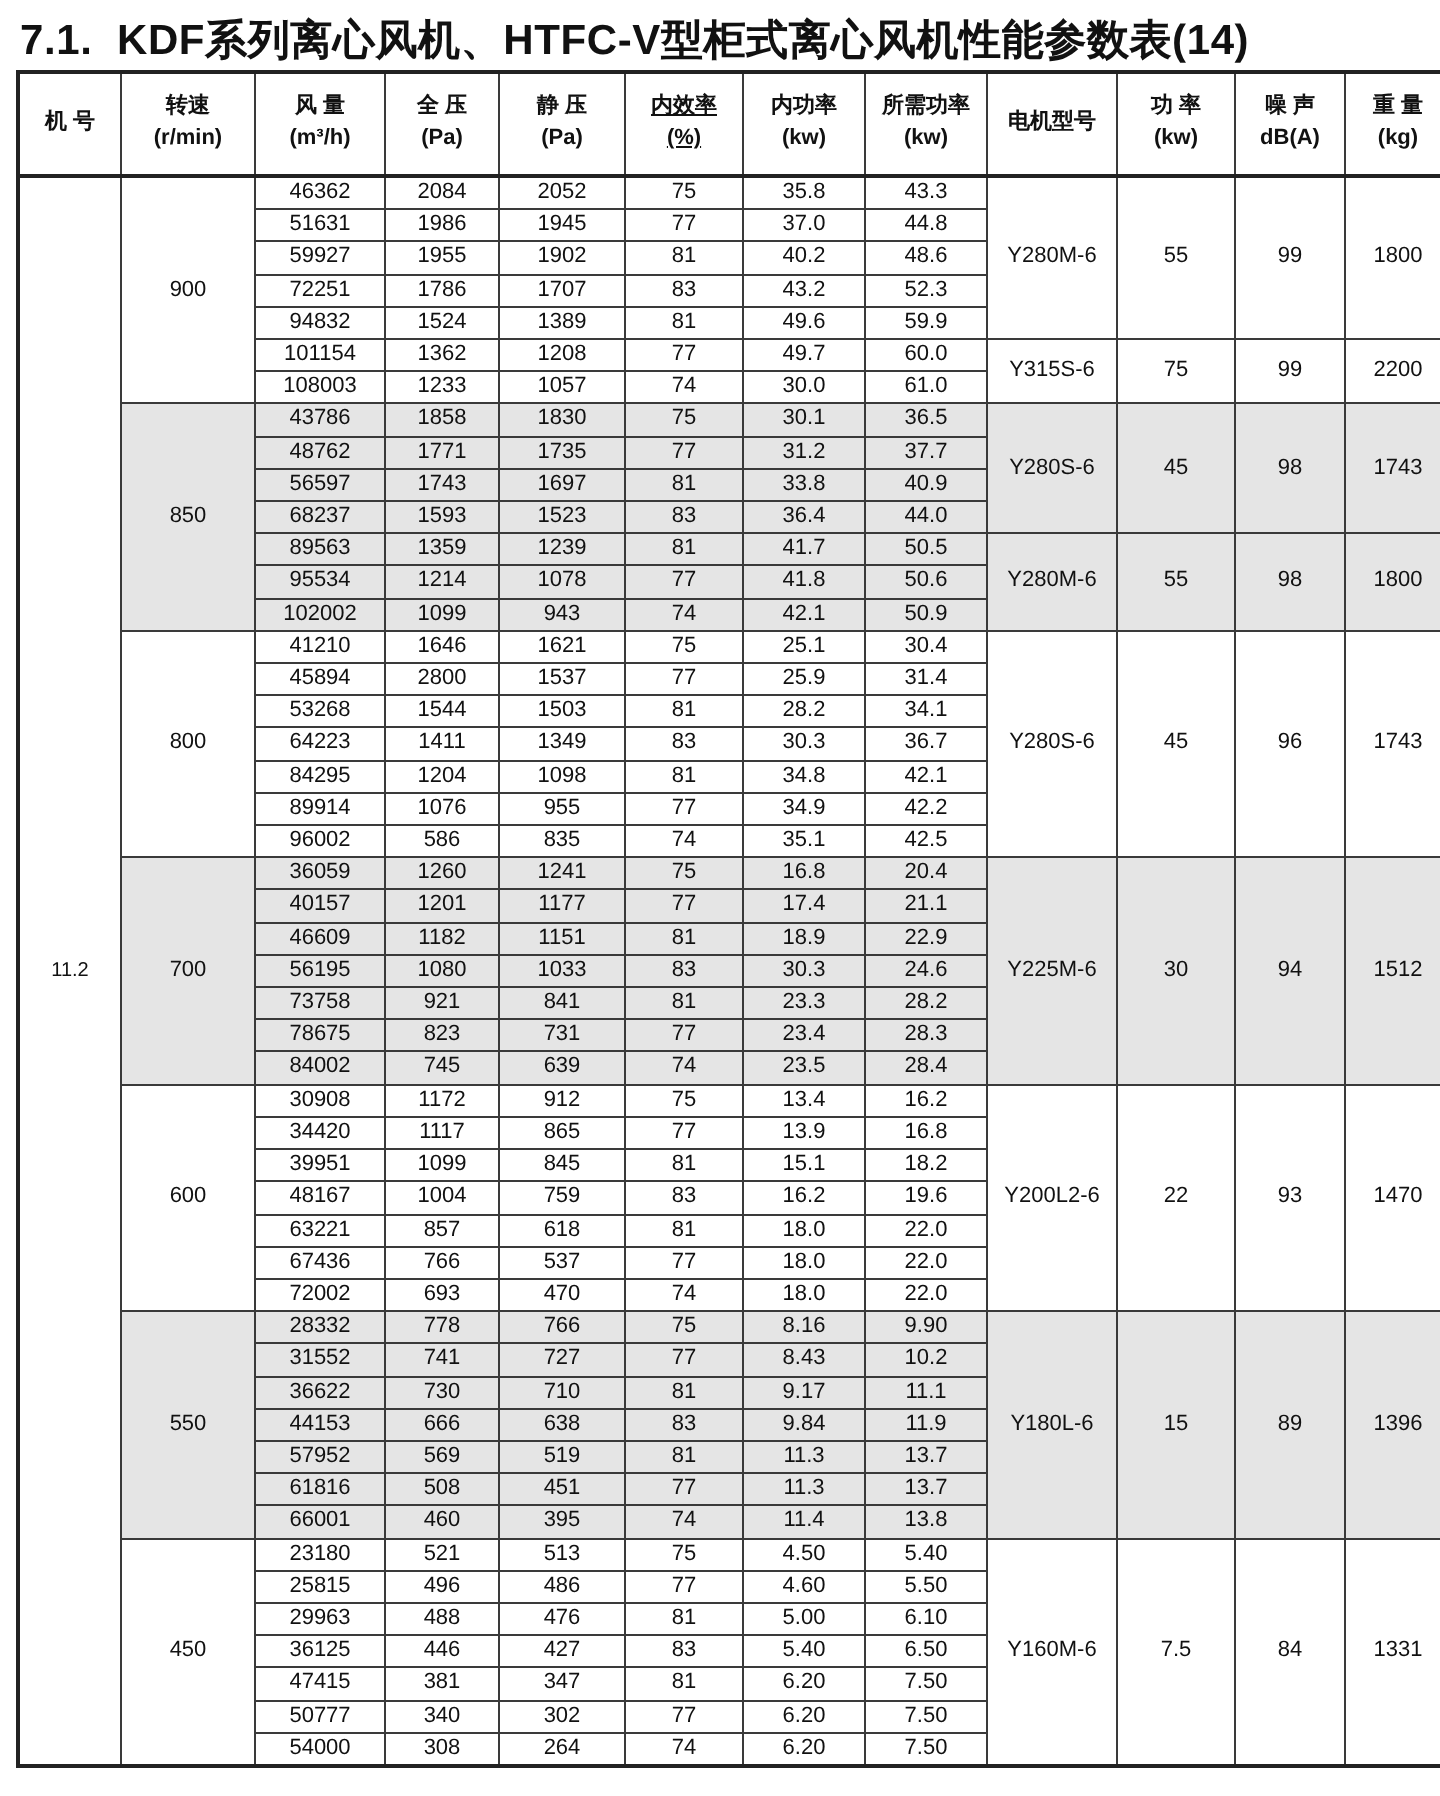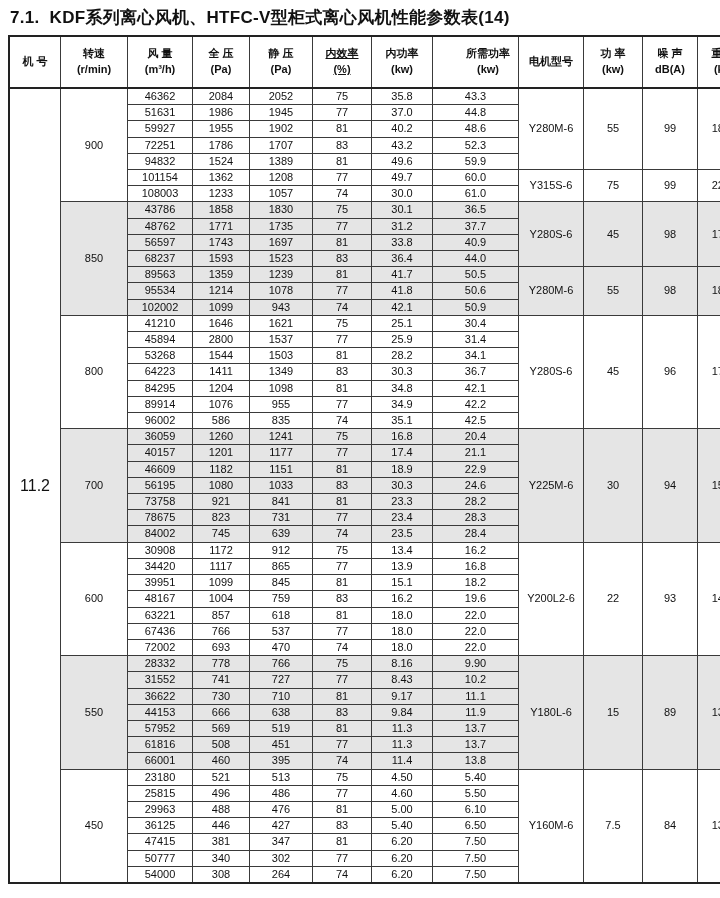--- a/index.html
+++ b/index.html
@@ -13,21 +13,21 @@
     width: 720px;
     height: 898px;
     background: #ffffff;
     overflow: hidden;
   }
   .title {
     position: absolute;
     left: 10px;
     top: 6px;
     margin: 0;
-    font-size: 17px;
+    font-size: 21px;
     font-weight: bold;
     color: #111;
     white-space: pre;
     letter-spacing: 0.3px;
   }
   table.perf {
     position: absolute;
     left: 8px;
     top: 35px;
     width: 704px;
@@ -54,21 +54,21 @@
     padding: 0;
     font-size: 11px;
     color: #111;
     text-align: center;
     vertical-align: middle;
     background: #ffffff;
     overflow: hidden;
   }
   table.perf td.shaded { background: var(--band, #e5e5e5); }
   table.perf tr.group-start td { border-top: 1.6px solid #222; }
-  table.perf td.machine { background: #ffffff; font-size: 16px; }
+  table.perf td.machine { background: #ffffff; font-size: 10px; }
   .unit { display: block; font-weight: bold; }
 </style>
 </head>
 <body>
 
 <div class="page">
   <h1 class="title">7.1.  KDF系列离心风机、HTFC-V型柜式离心风机性能参数表(14)</h1>
   <table class="perf">
     <thead>
       <tr id="header-row">
@@ -92,21 +92,21 @@
             <span class="unit">(Pa)</span>
           </th>
           <th style="width: 58px; text-decoration: underline;">
             <span class="unit">内效率</span>
             <span class="unit">(%)</span>
           </th>
           <th style="width: 60px;">
             <span class="unit">内功率</span>
             <span class="unit">(kw)</span>
           </th>
-          <th style="width: 60px; padding-left: 25px;">
+          <th style="width: 60px;">
             <span class="unit">所需功率</span>
             <span class="unit">(kw)</span>
           </th>
           <th style="width: 64px;">
             <span class="unit">电机型号</span>
           </th>
           <th style="width: 58px;">
             <span class="unit">功 率</span>
             <span class="unit">(kw)</span>
           </th>

